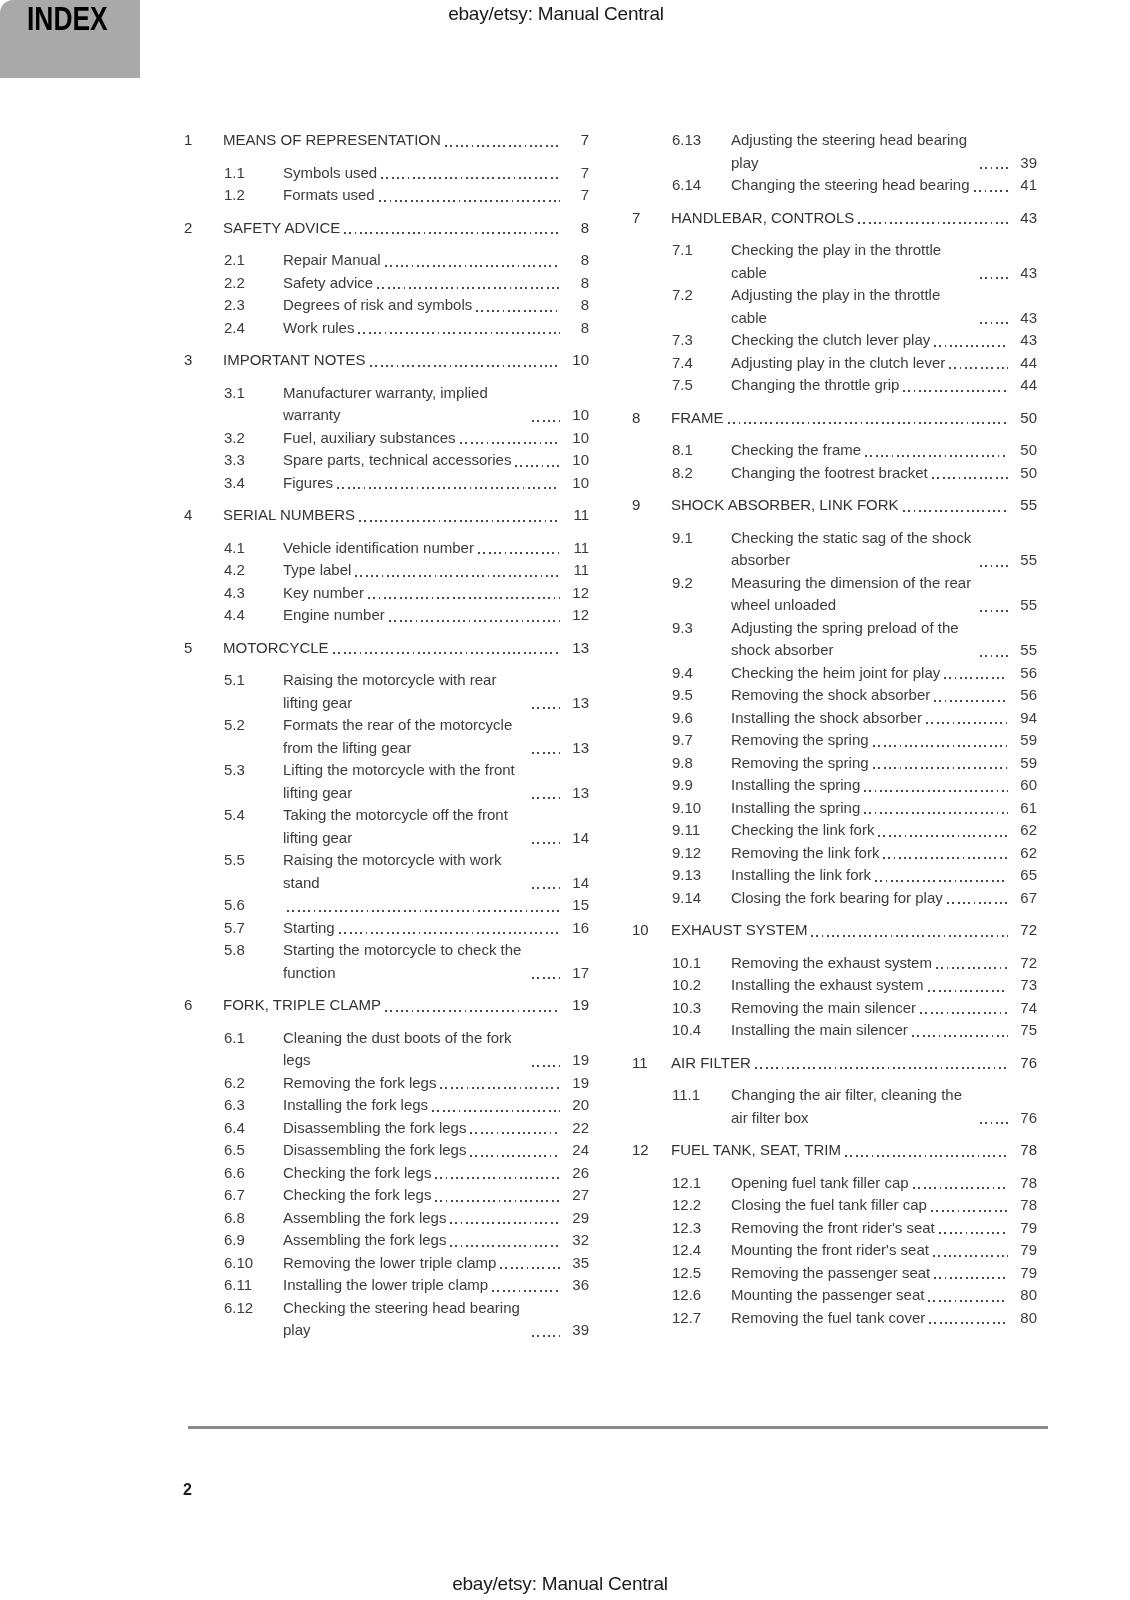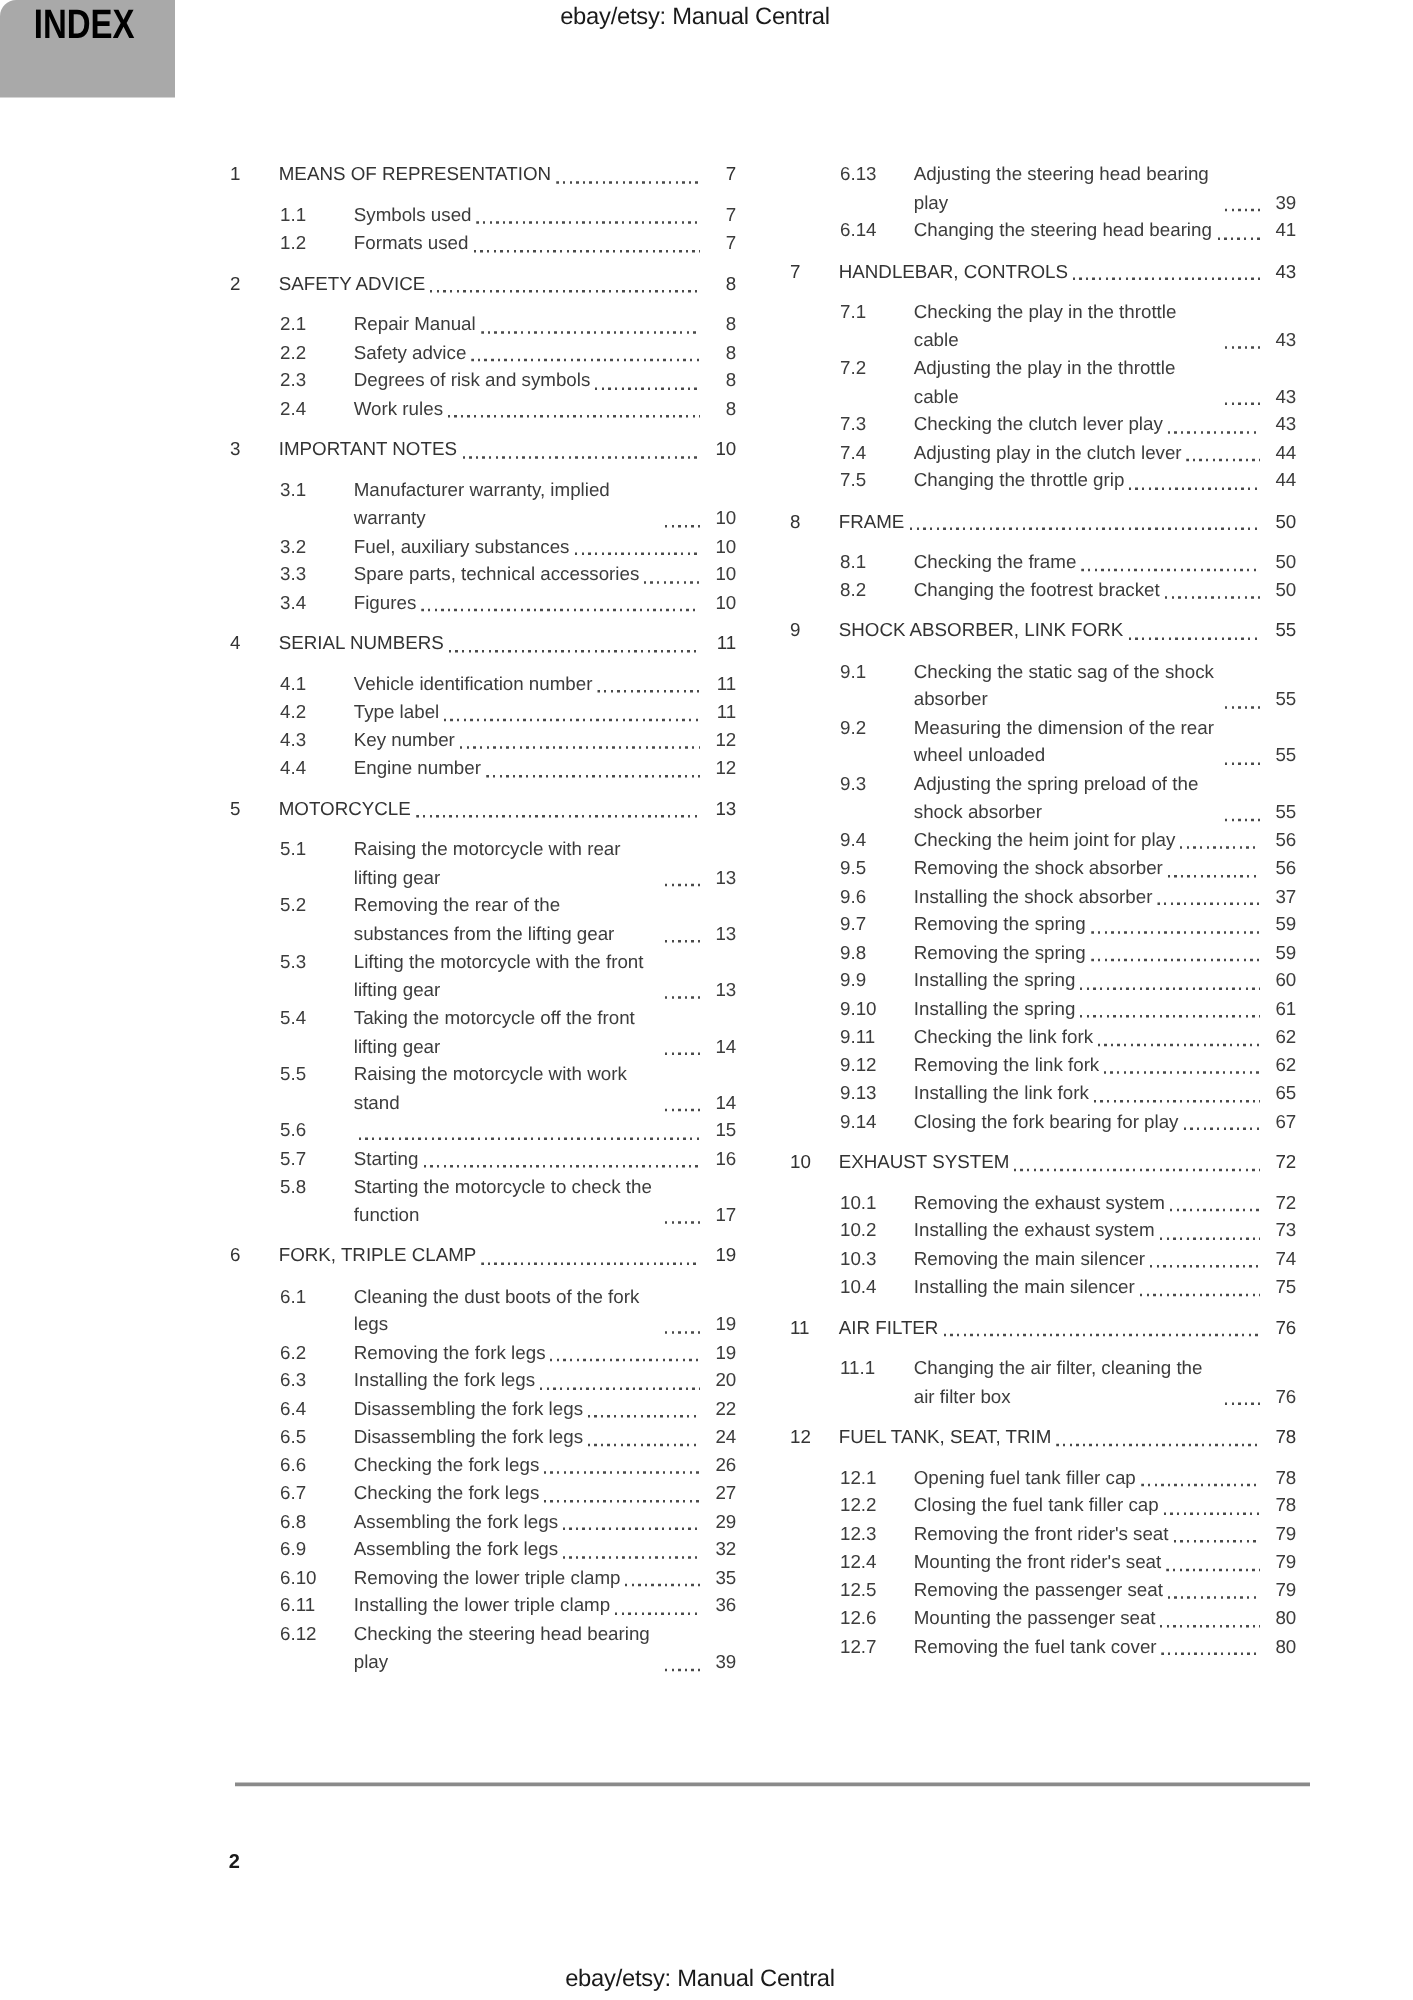--- a/index.html
+++ b/index.html
@@ -262,21 +262,21 @@
     <span class="num">5.1</span>
     <span class="body">
       <span class="title">Raising the motorcycle with rear lifting gear</span>
       <span class="leader"></span>
       <span class="pagenum">13</span>
     </span>
   </div>
           <div class="entry sub">
     <span class="num">5.2</span>
     <span class="body">
-      <span class="title">Removing the rear of the substances from the lifting gear</span>
+      <span class="title">Formats the rear of the motorcycle from the lifting gear</span>
       <span class="leader"></span>
       <span class="pagenum">13</span>
     </span>
   </div>
           <div class="entry sub">
     <span class="num">5.3</span>
     <span class="body">
       <span class="title">Lifting the motorcycle with the front lifting gear</span>
       <span class="leader"></span>
       <span class="pagenum">13</span>
@@ -571,21 +571,21 @@
       <span class="title">Removing the shock absorber</span>
       <span class="leader"></span>
       <span class="pagenum">56</span>
     </span>
   </div>
           <div class="entry sub">
     <span class="num">9.6</span>
     <span class="body">
       <span class="title">Installing the shock absorber</span>
       <span class="leader"></span>
-      <span class="pagenum">37</span>
+      <span class="pagenum">94</span>
     </span>
   </div>
           <div class="entry sub">
     <span class="num">9.7</span>
     <span class="body">
       <span class="title">Removing the spring</span>
       <span class="leader"></span>
       <span class="pagenum">59</span>
     </span>
   </div>

